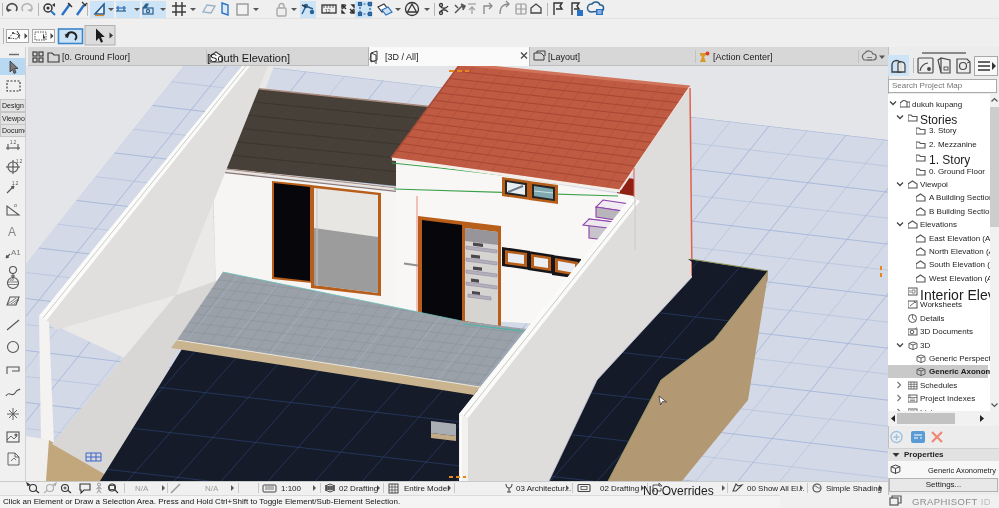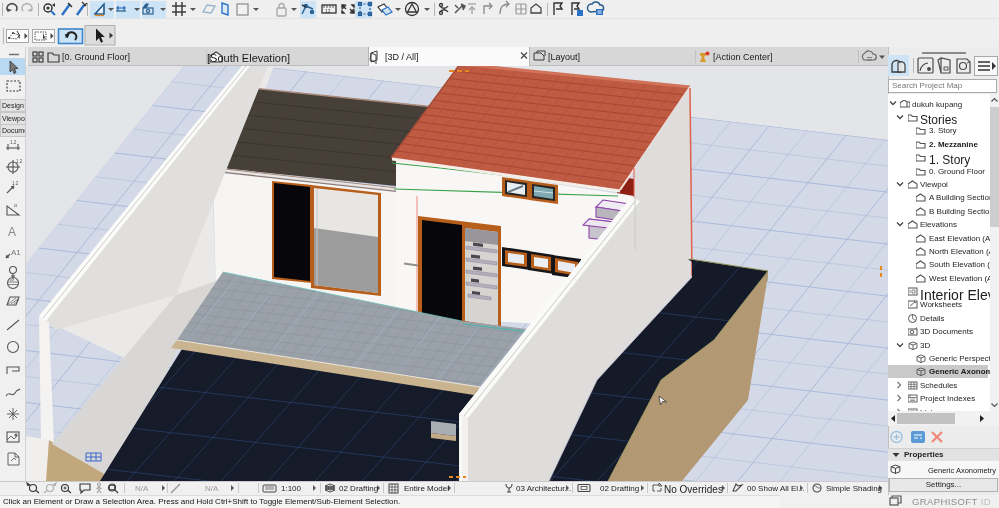--- a/index.html
+++ b/index.html
@@ -776,21 +776,21 @@
 <g fill="#555">
       <path d="M566 4 l3 3 l-3 3 z"></path>
       <path d="M641 4 l3 3 l-3 3 z"></path>
       <path d="M722 4 l3 3 l-3 3 z"></path>
       <path d="M800 4 l3 3 l-3 3 z"></path>
       <path d="M879 4 l3 3 l-3 3 z"></path>
     </g>
 </svg>
 <div class="abs" style="left:516px;font-size:8px;top:484px;white-space:nowrap;color:#222">03 Architectur...</div>
 <div class="abs" style="left:600px;font-size:8px;top:484px;white-space:nowrap;color:#222">02 Drafting</div>
-<div class="abs" style="left:664px;font-size:10px;top:484px;white-space:nowrap;color:#222">No Overrides</div>
+<div class="abs" style="left:643px;font-size:12px;top:484px;white-space:nowrap;color:#222">No Overrides</div>
 <div class="abs" style="left:747px;font-size:8px;top:484px;white-space:nowrap;color:#222">00 Show All El...</div>
 <div class="abs" style="left:826px;font-size:8px;top:484px;white-space:nowrap;color:#222">Simple Shading</div>
 <div class="abs" style="left:0;top:495px;width:999px;height:13px;background:#f4f4f4;border-top:1px solid #dcdcdc"></div>
 <div class="abs" style="left:3px;top:497px;font-size:8px;color:#111;white-space:nowrap">Click an Element or Draw a Selection Area. Press and Hold Ctrl+Shift to Toggle Element/Sub-Element Selection.</div>
 <div class="abs" style="left:888px;top:47px;width:111px;height:461px;background:#ececec;border-left:1px solid #c0c0c0"></div>
 <div class="abs" style="left:922px;top:52px;width:44px;height:2px;background:#8a8a8a"></div>
 <svg class="abs" style="left:888px;top:54px" width="111" height="24" viewBox="0 0 111 24">
 <rect x="0" y="1" width="21" height="21" fill="#cde3f6"></rect>
 <g fill="none" stroke="#3b3b3b" stroke-width="1.3">
  <path d="M4 18 v-7 a4.5 4.5 0 0 1 9 0 v7 z"></path>
@@ -828,21 +828,21 @@
     <path d="M0 8 v-6 h3 l1.5 1.5 h4.5 v4.5 z" fill="none" stroke="#555" stroke-width="1.1"></path>
   </svg>
 <div class="abs" style="left:920px;top:113px;font-size:12px;color:#1c1c1c;font-weight:normal;white-space:nowrap;max-width:76px;overflow:hidden">Stories</div>
 <svg class="abs" style="left:916px;top:126px" width="10" height="10" viewBox="0 0 10 10">
     <path d="M0 8 v-6 h3 l1.5 1.5 h4.5 v4.5 z" fill="none" stroke="#555" stroke-width="1.1"></path>
   </svg>
 <div class="abs" style="left:929px;top:126px;font-size:8px;color:#1c1c1c;font-weight:normal;white-space:nowrap;max-width:67px;overflow:hidden">3. Story</div>
 <svg class="abs" style="left:916px;top:140px" width="10" height="10" viewBox="0 0 10 10">
     <path d="M0 8 v-6 h3 l1.5 1.5 h4.5 v4.5 z" fill="none" stroke="#555" stroke-width="1.1"></path>
   </svg>
-<div class="abs" style="left:929px;top:140px;font-size:8px;color:#1c1c1c;font-weight:bold;white-space:nowrap;max-width:67px;overflow:hidden">2. Mezzanine</div>
+<div class="abs" style="left:929px;top:140px;font-size:8px;color:#1c1c1c;font-weight:normal;white-space:nowrap;max-width:67px;overflow:hidden">2. Mezzanine</div>
 <svg class="abs" style="left:916px;top:153px" width="10" height="10" viewBox="0 0 10 10">
     <path d="M0 8 v-6 h3 l1.5 1.5 h4.5 v4.5 z" fill="none" stroke="#555" stroke-width="1.1"></path>
   </svg>
 <div class="abs" style="left:929px;top:153px;font-size:12px;color:#1c1c1c;font-weight:normal;white-space:nowrap;max-width:67px;overflow:hidden">1. Story</div>
 <svg class="abs" style="left:916px;top:167px" width="10" height="10" viewBox="0 0 10 10">
     <path d="M0 8 v-6 h3 l1.5 1.5 h4.5 v4.5 z" fill="none" stroke="#555" stroke-width="1.1"></path>
   </svg>
 <div class="abs" style="left:929px;top:167px;font-size:8px;color:#1c1c1c;font-weight:normal;white-space:nowrap;max-width:67px;overflow:hidden">0. Ground Floor</div>
 <svg class="abs" style="left:896px;top:181px" width="8" height="6" viewBox="0 0 8 6">
     <path d="M1 1.5 l3 3 l3 -3" fill="none" stroke="#444" stroke-width="1.3"></path>

